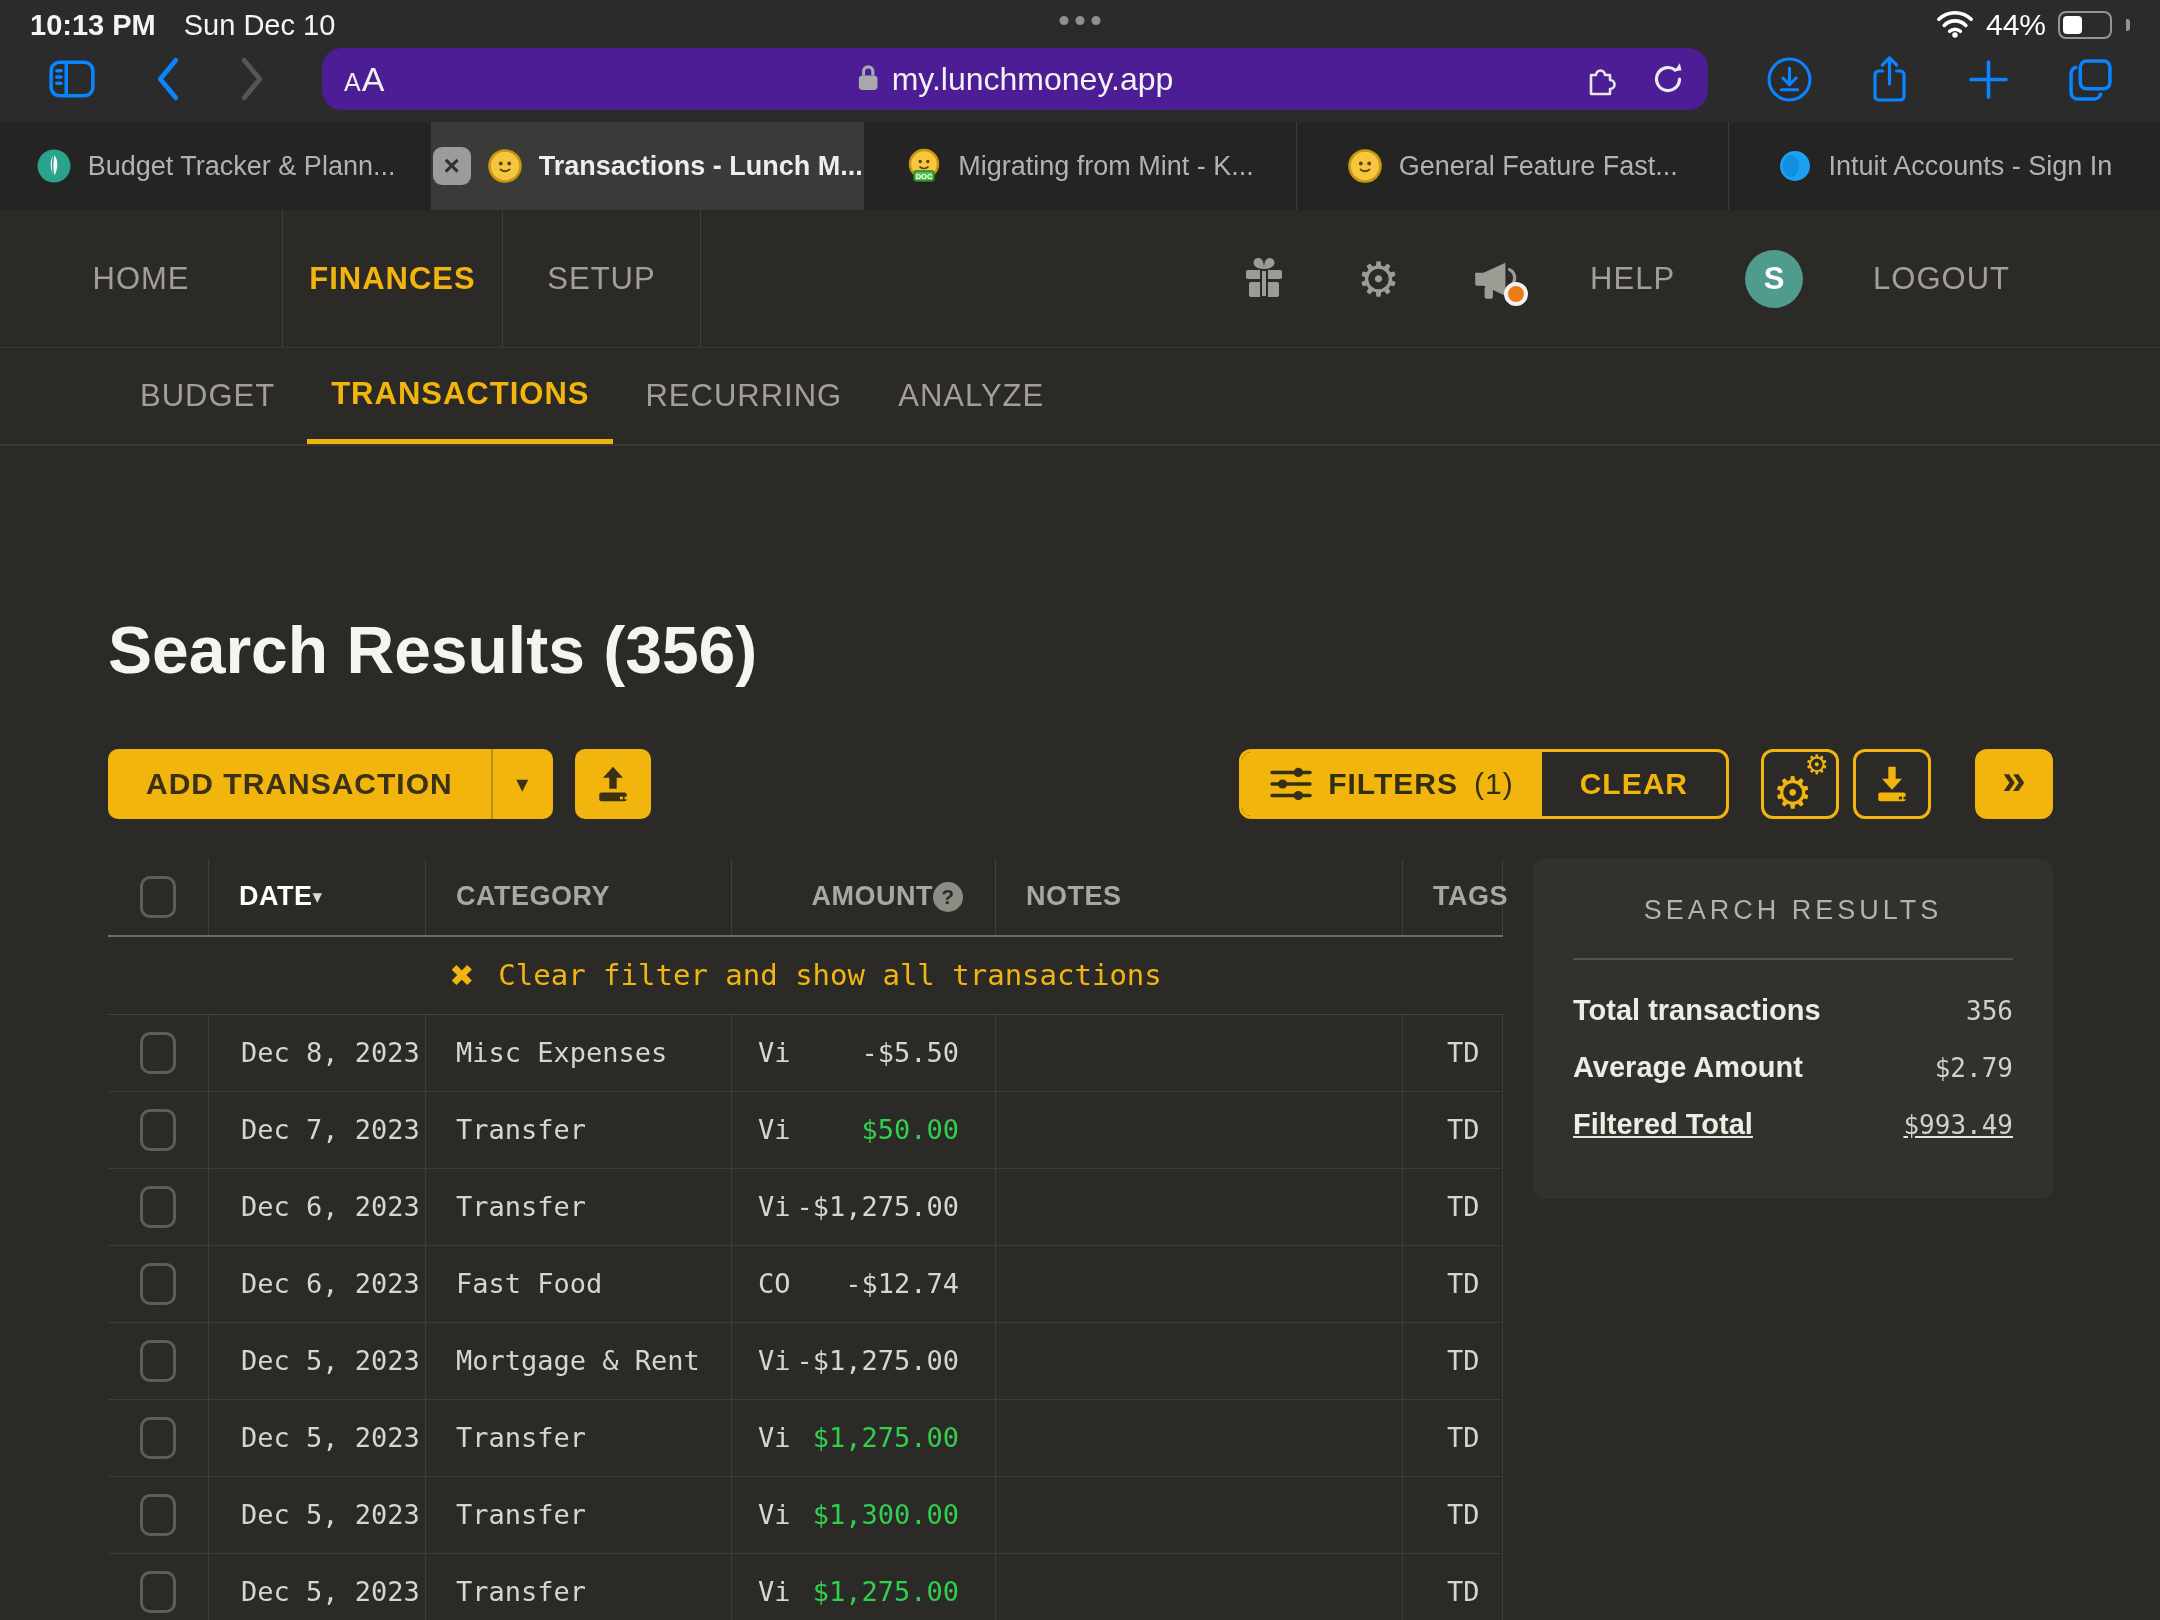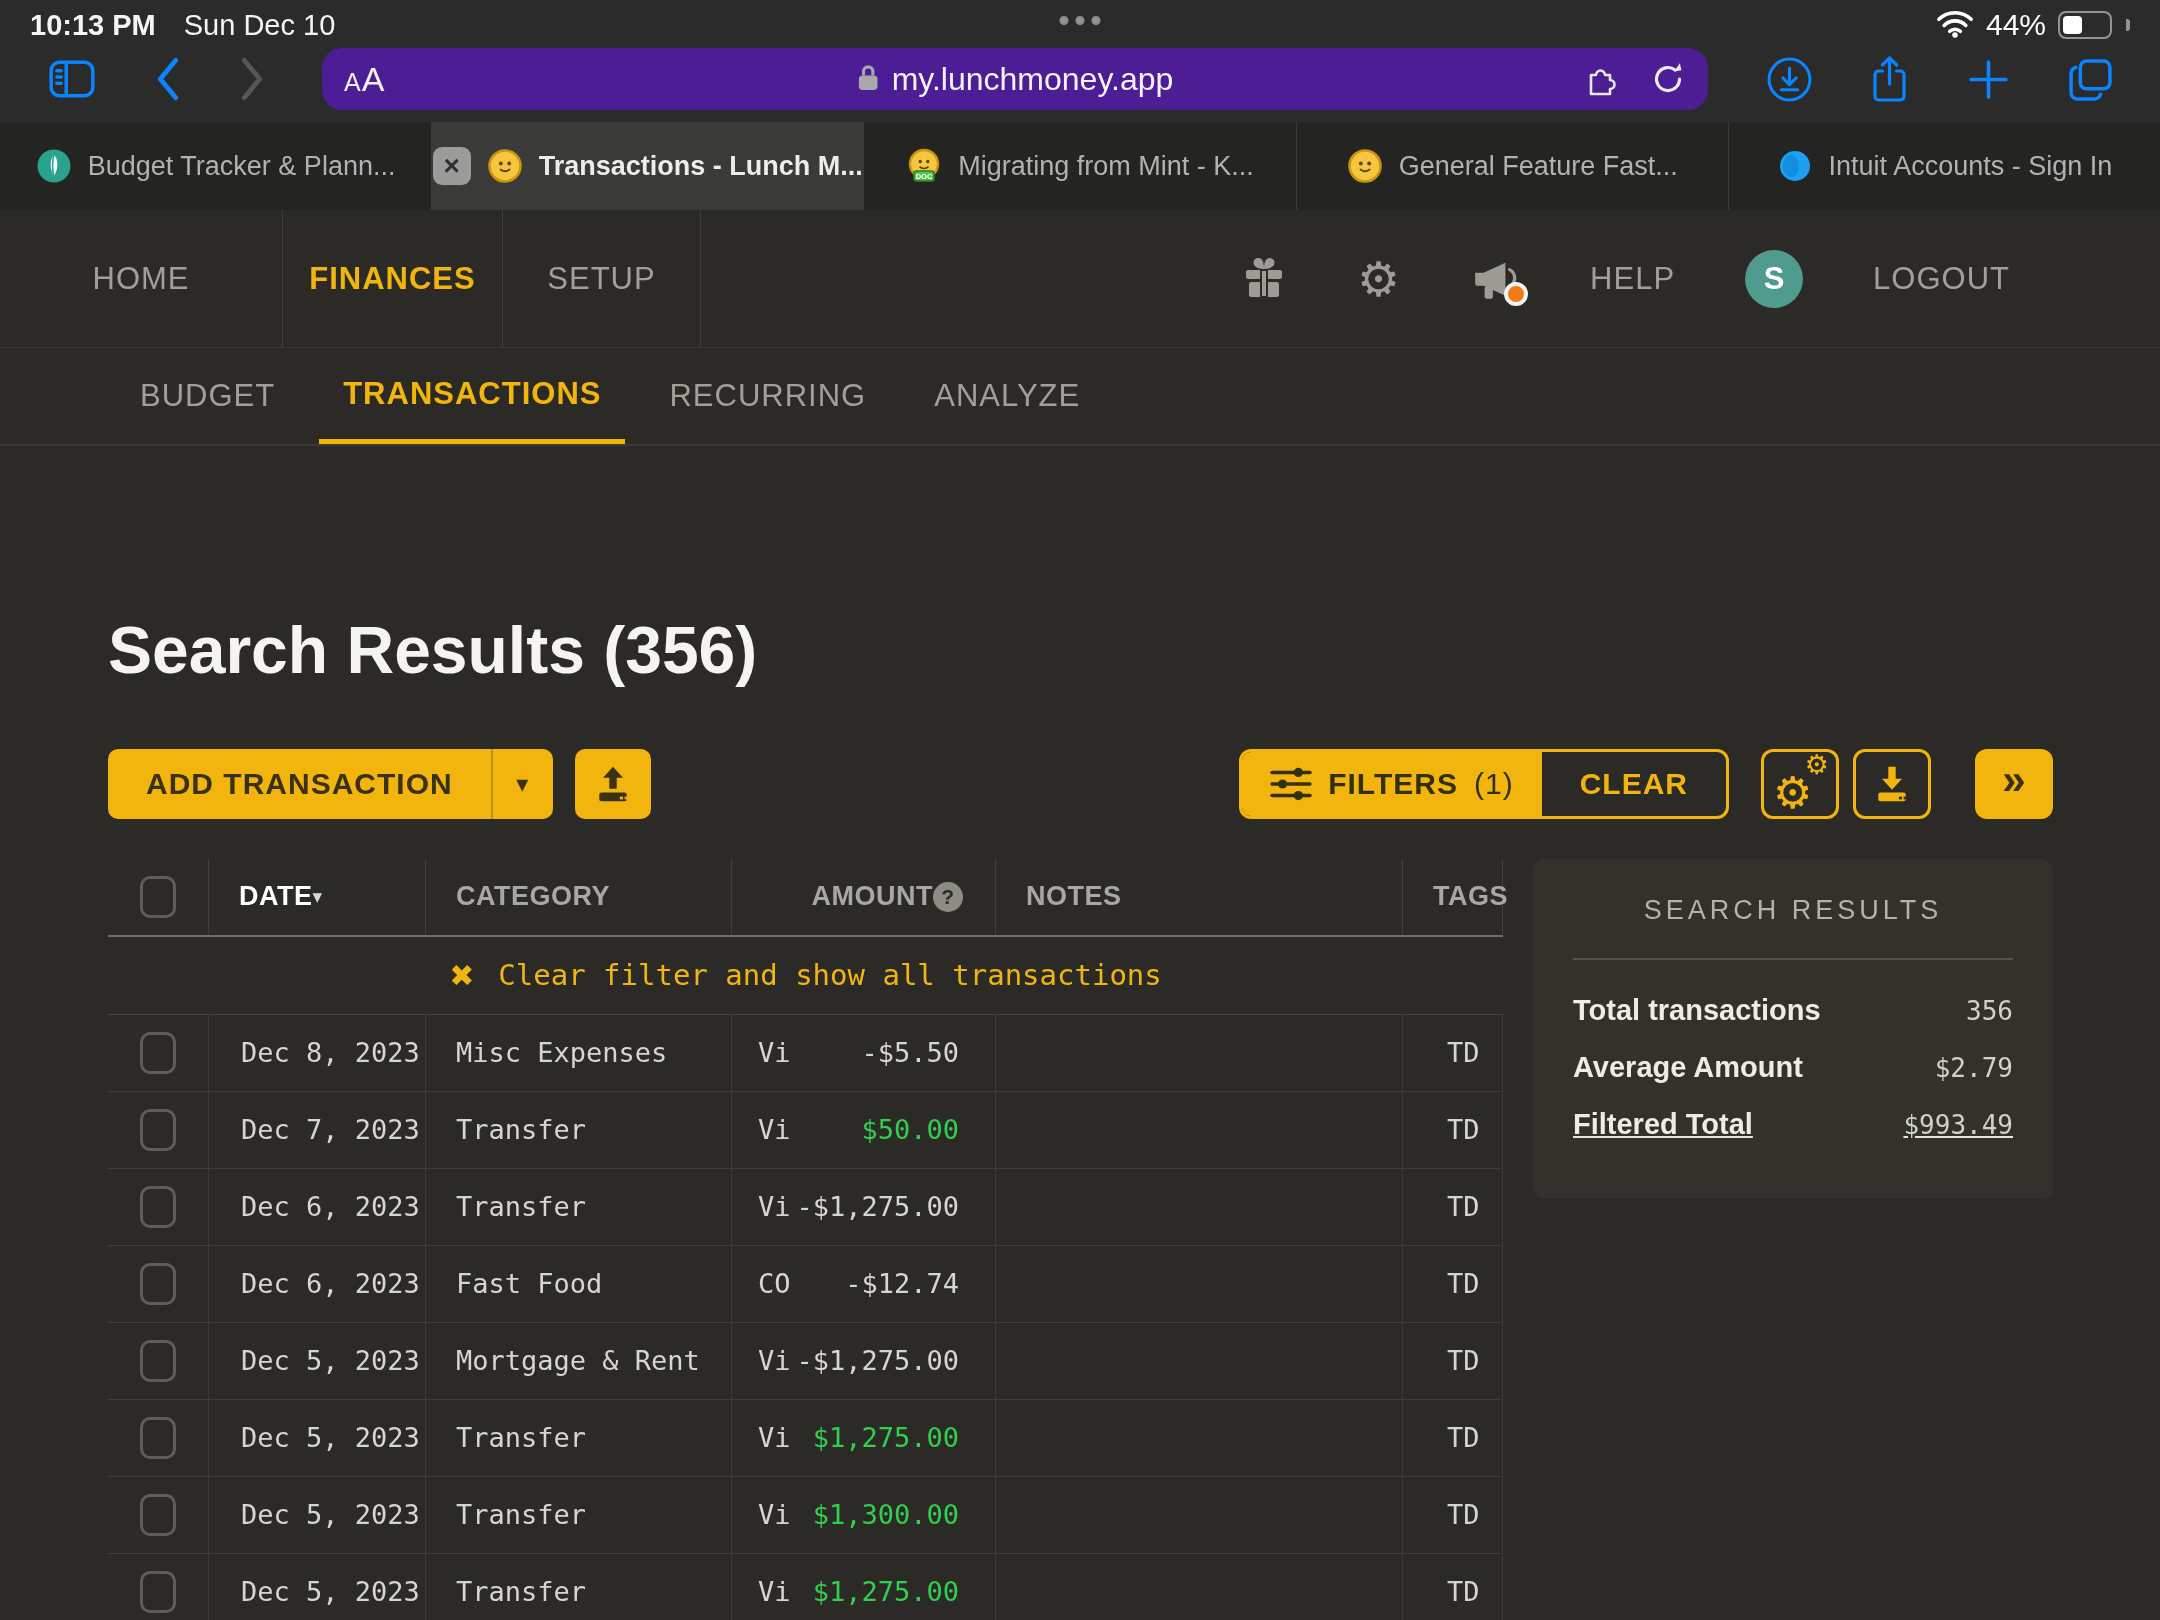--- a/index.html
+++ b/index.html
@@ -55,21 +55,21 @@
   .nav-right{margin-left:auto;display:flex;align-items:center;gap:70px;padding-right:150px;}
   .uni{font-family:"DejaVu Sans",sans-serif;line-height:1;}
   .gear-glyph{font-size:48px;color:#9c9b94;}
   .nav-label{font-size:31px;letter-spacing:1px;color:#a19f98;}
   .avatar{width:58px;height:58px;border-radius:50%;background:#4f9b8d;color:#fff;font-weight:bold;
     font-size:31px;display:flex;align-items:center;justify-content:center;}
   .mega-wrap{position:relative;display:flex;}
   .mega-dot{position:absolute;right:-8px;bottom:-4px;width:24px;height:24px;border-radius:50%;
     background:#f07b16;border:4px solid #f2f2f2;}
 
-  .subnav{height:98px;display:flex;align-items:stretch;padding-left:116px;gap:20px;
+  .subnav{height:98px;display:flex;align-items:stretch;padding-left:116px;gap:8px;
     border-bottom:2px solid #3a3931;}
   .subnav-item{display:flex;align-items:center;padding:0 24px;font-size:31px;letter-spacing:1px;color:#a19f98;}
   .subnav-item.active{color:#f2b50e;font-weight:bold;border-bottom:5px solid #f2b50e;}
 
   
   .main{padding:0 107px 0 108px;}
   h1.page-title{margin:168px 0 0 0;font-size:66px;line-height:1.1;color:#f5f4ef;font-weight:bold;}
 
   .controls{margin-top:62px;display:flex;justify-content:space-between;align-items:center;}
   .controls-left{display:flex;align-items:center;gap:22px;}

